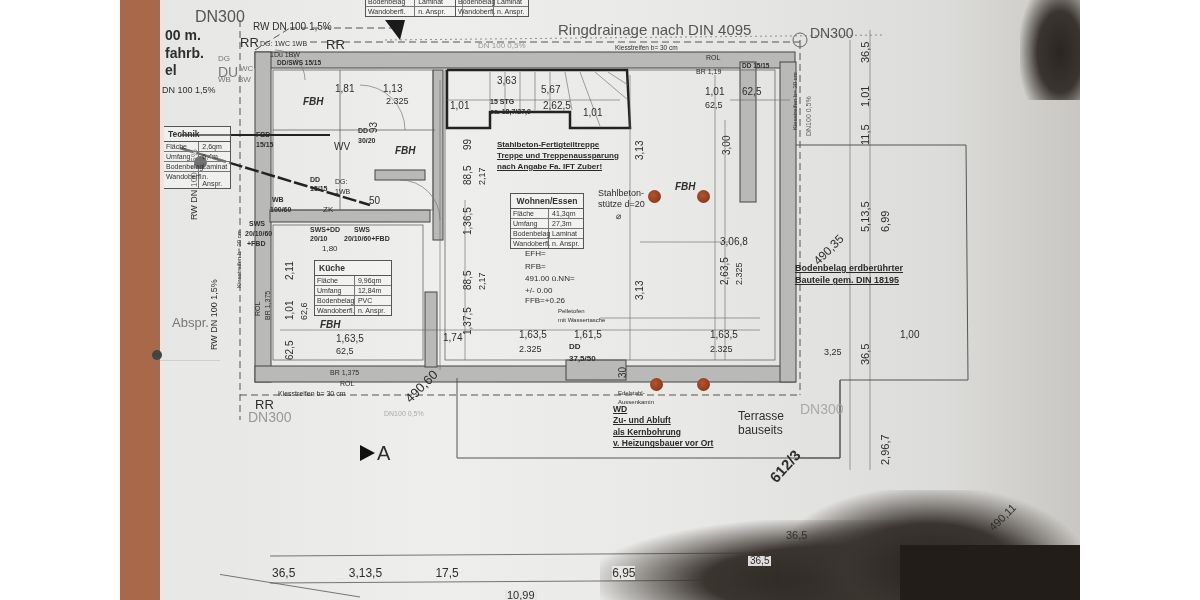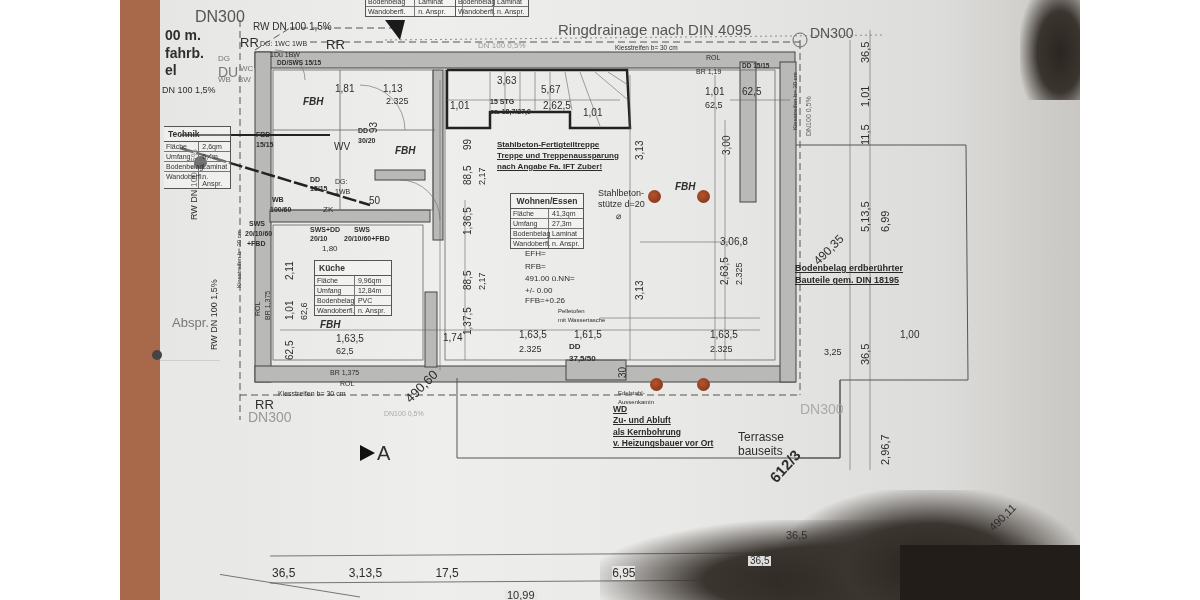--- a/index.html
+++ b/index.html
@@ -302,21 +302,21 @@
     <div class="lbl b" style="left:409px;top:355px;font-size:8px;">37,5/50</div>
     <div class="lbl" style="left:458px;top:390px;font-size:6px;">Edelstahl-</div>
     <div class="lbl" style="left:458px;top:399px;font-size:6px;">Aussenkamin</div>
 
     <div class="note" style="left:453px;top:404px;font-size:8.5px;">
       <div>WD</div>
       <div>Zu- und Abluft</div>
       <div>als Kernbohrung</div>
       <div>v. Heizungsbauer vor Ort</div>
     </div>
-    <div class="lbl" style="left:578px;top:431px;font-size:12px;line-height:1.15;">
+    <div class="lbl" style="left:578px;top:410px;font-size:12px;line-height:1.15;">
       <div>Terrasse</div>
       <div>bauseits</div>
     </div>
     <div class="note" style="left:635px;top:262px;font-size:9px;">
       <div>Bodenbelag erdberührter</div>
       <div>Bauteile gem. DIN 18195</div>
     </div>
     <div class="lbl" style="left:217px;top:443px;font-size:20px;">A</div>
     <div class="lbl b" style="left:618px;top:470px;font-size:15px;transform:rotate(-48deg);transform-origin:left bottom;">612/3</div>
 

